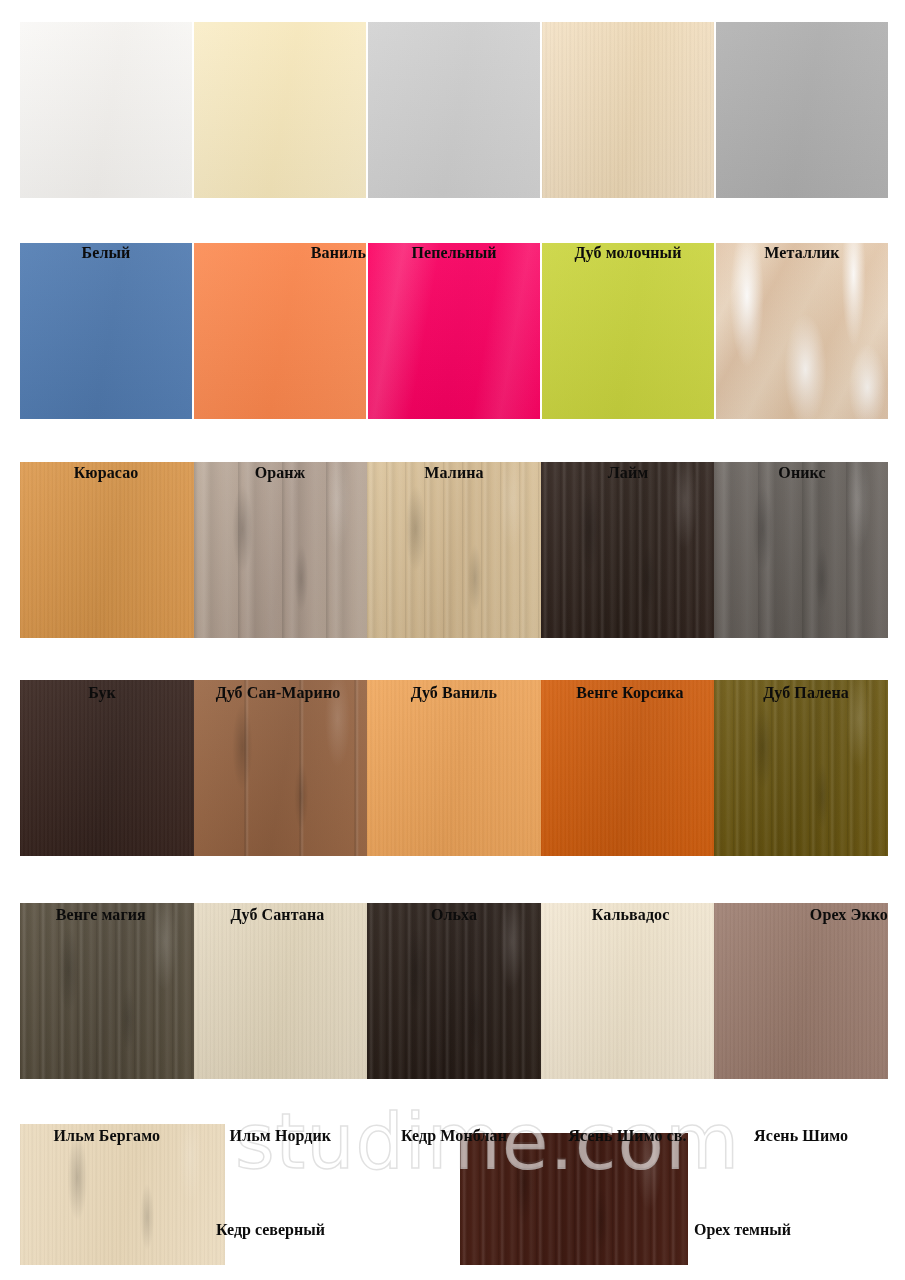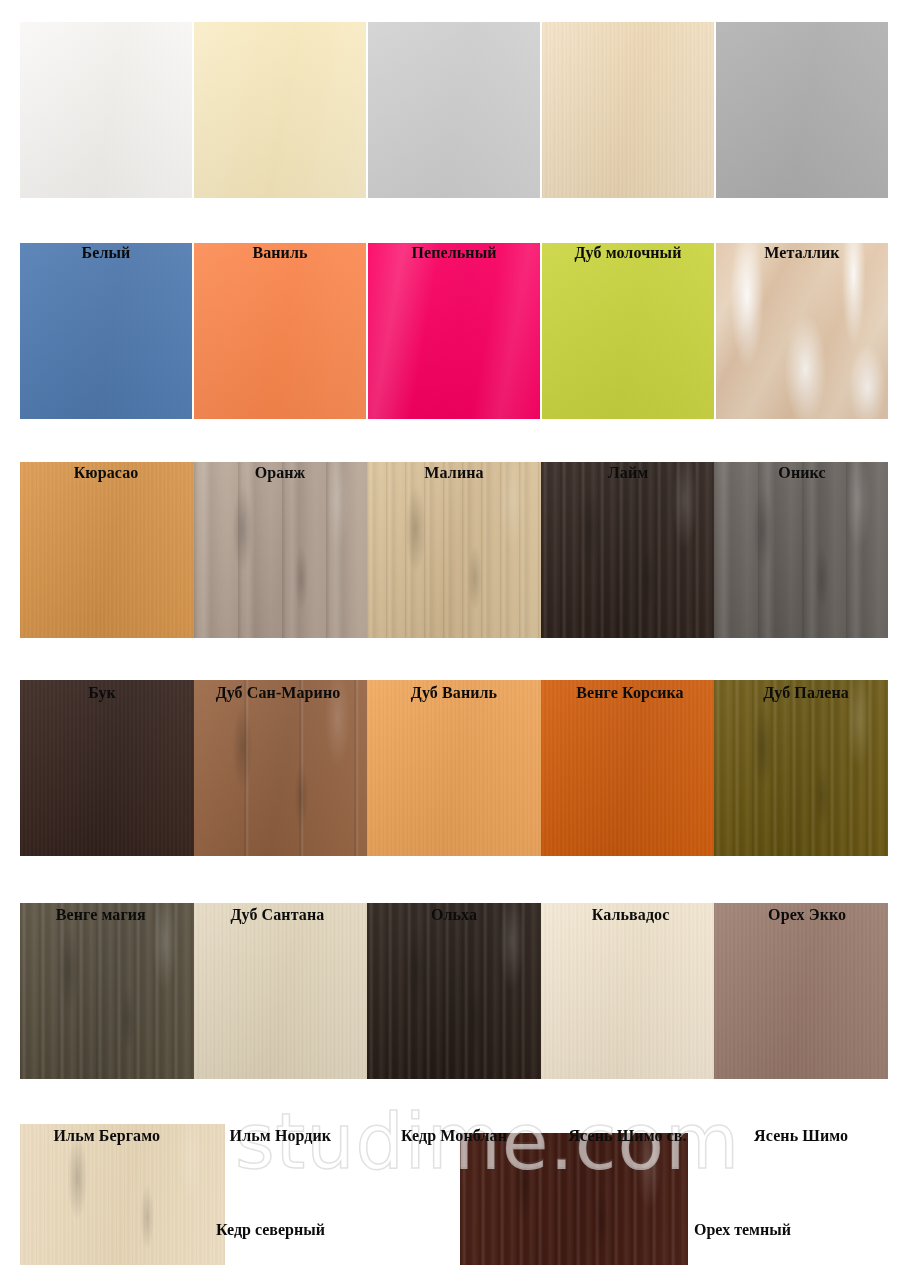--- a/index.html
+++ b/index.html
@@ -215,21 +215,21 @@
             </div>
           </div>
           <div class="swatch-cell" style="flex: 1 1 0px;">
             <div class="swatch-chip" style="background: linear-gradient(100deg, rgb(180, 180, 180) 0%, rgb(173, 173, 173) 52%, rgb(180, 180, 180) 100%);">
               <span class="tx vgrad"></span>
             </div>
           </div>
         </div>
         <div class="label-strip" style="top: 203px; gap: 2px;">
           <div class="swatch-label" style="flex: 1 1 0px;">Белый</div>
-          <div class="swatch-label" style="flex: 1 1 0px;">Ваниль</div>
+          <div class="swatch-label" style="flex: 1 1 0px; text-align: right;">Ваниль</div>
           <div class="swatch-label" style="flex: 1 1 0px;">Пепельный</div>
           <div class="swatch-label" style="flex: 1 1 0px;">Дуб молочный</div>
           <div class="swatch-label" style="flex: 1 1 0px;">Металлик</div>
         </div>
       </div>
       <div class="swatch-row" style="top: 0px;">
         <div class="swatch-strip" style="top: 243px; height: 176px; gap: 2px;">
           <div class="swatch-cell" style="flex: 1 1 0px;">
             <div class="swatch-chip" style="background: linear-gradient(100deg, rgb(85, 127, 180) 0%, rgb(78, 119, 171) 52%, rgb(85, 127, 180) 100%);">
               <span class="tx vgrad"></span>
@@ -344,21 +344,21 @@
               <span class="tx knots"></span>
               <span class="tx vgrad"></span>
             </div>
           </div>
         </div>
         <div class="label-strip" style="top: 865px; gap: 15px;">
           <div class="swatch-label" style="flex: 1 1 0px;">Венге магия</div>
           <div class="swatch-label" style="flex: 1 1 0px;">Дуб Сантана</div>
           <div class="swatch-label" style="flex: 1 1 0px;">Ольха</div>
           <div class="swatch-label" style="flex: 1 1 0px;">Кальвадос</div>
-          <div class="swatch-label" style="flex: 1 1 0px;">Орех Экко</div>
+          <div class="swatch-label" style="flex: 1 1 0px; text-align: right;">Орех Экко</div>
         </div>
       </div>
       <div class="swatch-row" style="top: 0px;">
         <div class="swatch-strip" style="top: 903px; height: 176px; gap: 0px;">
           <div class="swatch-cell" style="flex: 1 1 0px;">
             <div class="swatch-chip" style="background: linear-gradient(100deg, rgb(89, 80, 63) 0%, rgb(78, 70, 56) 52%, rgb(89, 80, 63) 100%);">
               <span class="tx grain-med"></span>
               <span class="tx knots"></span>
               <span class="tx vgrad"></span>
             </div>

